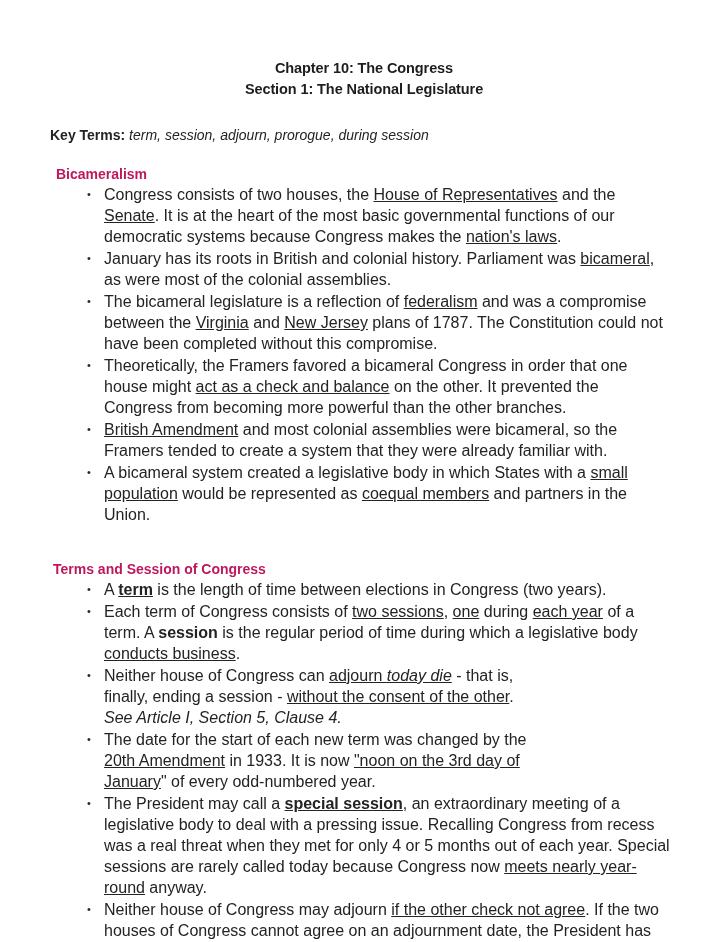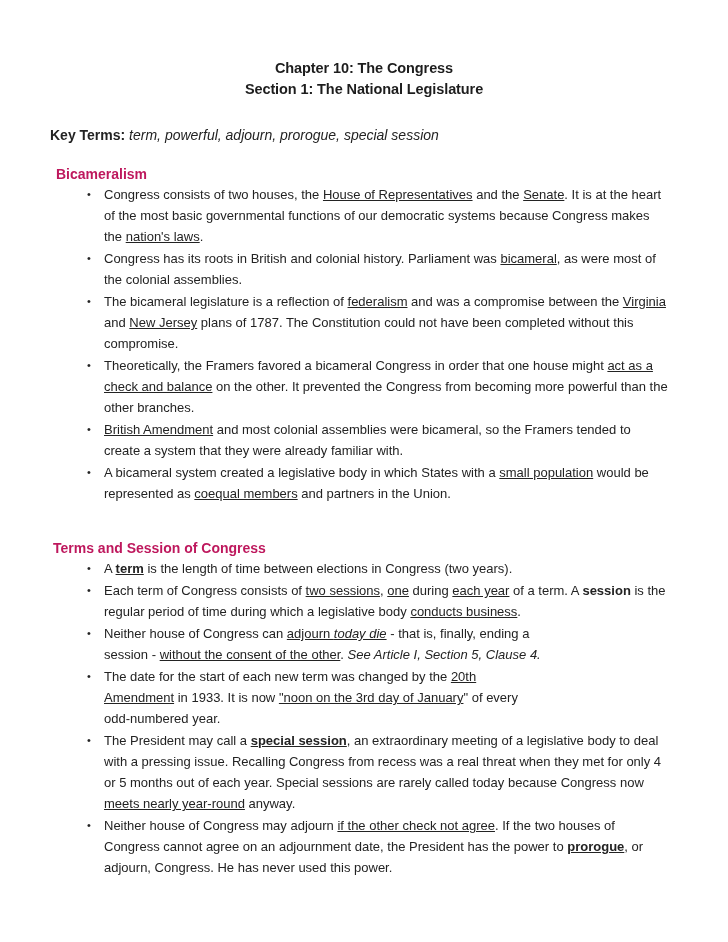--- a/index.html
+++ b/index.html
@@ -71,21 +71,21 @@
 
   ul.bullets {
     list-style: none;
     margin: 0;
     padding: 0;
   }
   ul.bullets > li {
     position: relative;
     margin: 0 8px 0 104px;
     padding: 0;
-    font-size: 13px;
+    font-size: 16px;
     line-height: 21px;
     max-width: 566px;
     text-align: left;
   }
   ul.bullets > li.narrow {
     max-width: 441px;
   }
   ul.bullets > li::before {
     content: "\2022";
     position: absolute;
@@ -111,28 +111,28 @@
 
 <div class="page">
 
   <div class="doc-titles">
     <div class="doc-title">Chapter 10: The Congress</div>
     <div class="doc-title">Section 1: The National Legislature</div>
   </div>
 
   <p class="key-terms">
     <span class="kt-label">Key Terms:</span>
-    <span class="kt-list">term, powerful, adjourn, prorogue, special session</span>
+    <span class="kt-list">term, session, adjourn, prorogue, during session</span>
   </p>
 
   <div class="section">
     <div class="section-heading">Bicameralism</div>
     <ul class="bullets">
         <li><span>Congress consists of two houses, the </span><span class="u">House of Representatives</span><span> and the </span><span class="u">Senate</span><span>.  It is at the heart of the most basic governmental functions of our democratic systems because Congress makes the </span><span class="u">nation's laws</span><span>.</span></li>
-        <li><span>Congress has its roots in British and colonial history. Parliament was </span><span class="u">bicameral</span><span>, as were most of the colonial assemblies.</span></li>
+        <li><span>January has its roots in British and colonial history. Parliament was </span><span class="u">bicameral</span><span>, as were most of the colonial assemblies.</span></li>
         <li><span>The bicameral legislature is a reflection of </span><span class="u">federalism</span><span> and was a compromise between the </span><span class="u">Virginia</span><span> and </span><span class="u">New Jersey</span><span> plans of 1787. The Constitution could not have been completed without this compromise.</span></li>
         <li><span>Theoretically, the Framers favored a bicameral Congress in order that one house might </span><span class="u">act as a check and balance</span><span> on the other. It prevented the Congress from becoming more powerful than the other branches.</span></li>
         <li><span class="u">British Amendment</span><span> and most colonial assemblies were bicameral, so the Framers tended to create a system that they were already familiar with.</span></li>
         <li><span>A bicameral system created a legislative body in which States with a </span><span class="u">small population</span><span> would be represented as </span><span class="u">coequal members</span><span> and partners in the Union.</span></li>
       </ul>
   </div>
 
   <div class="section second">
     <div class="section-heading">Terms and Session of Congress</div>
     <ul class="bullets">

